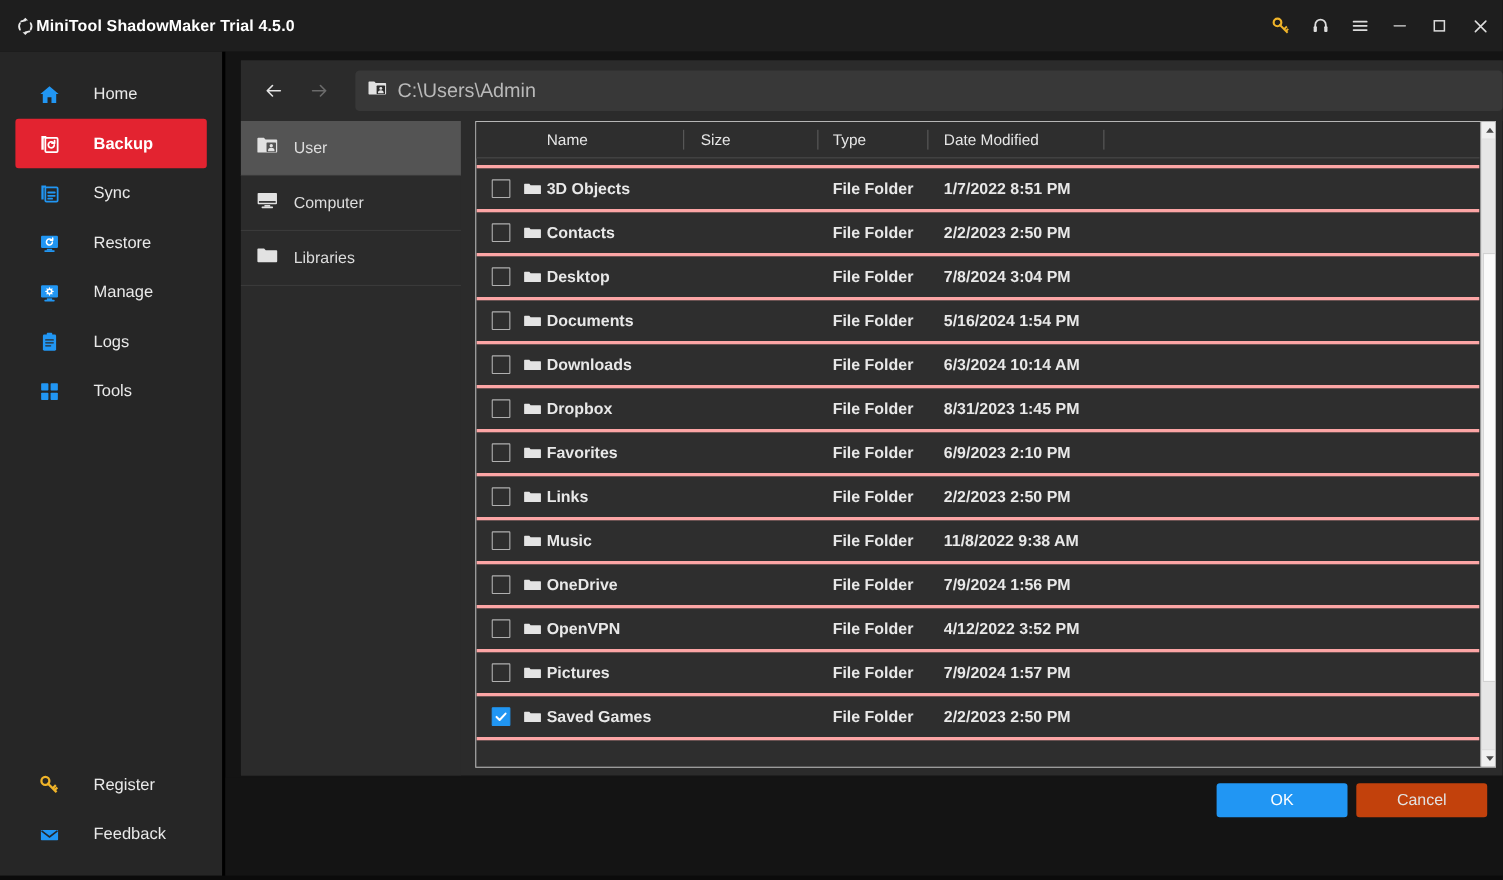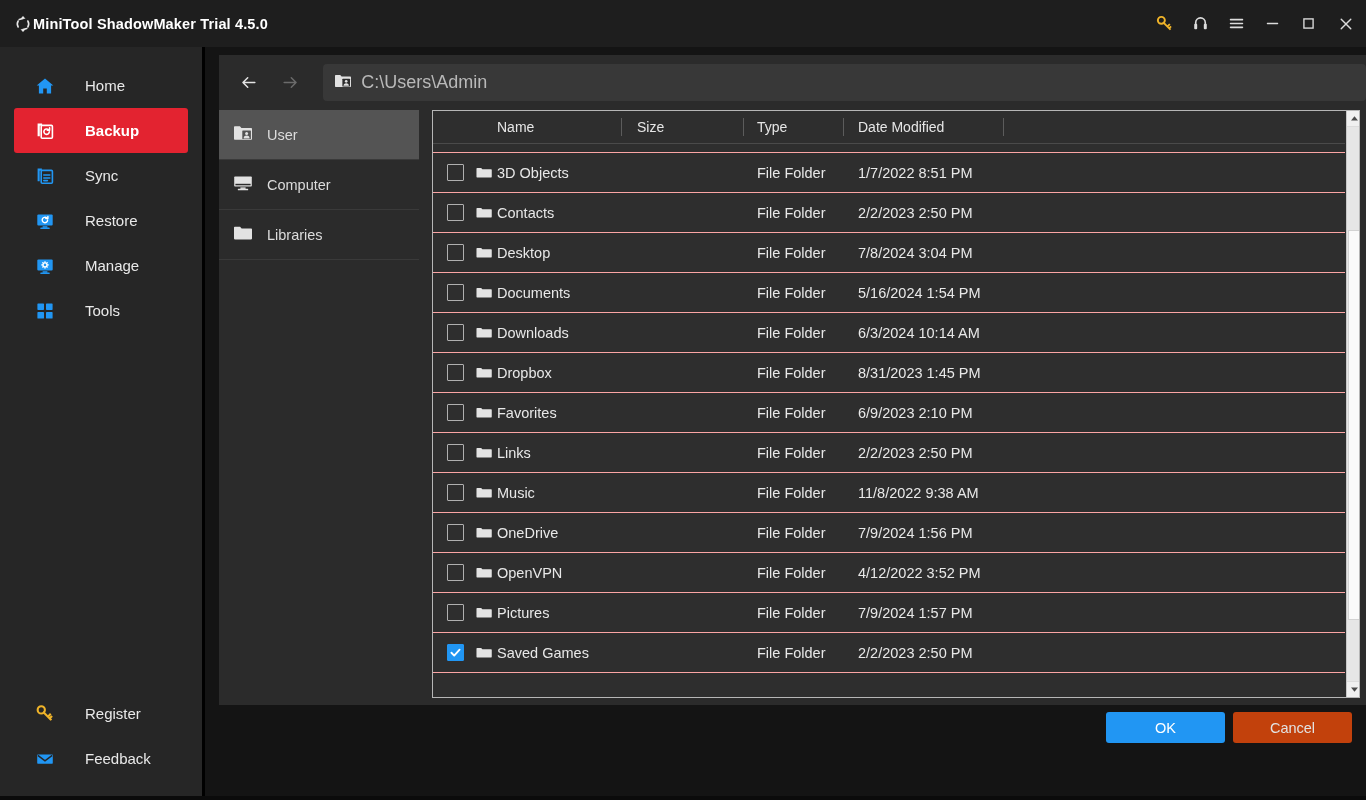--- a/index.html
+++ b/index.html
@@ -97,22 +97,22 @@
     background:#2e2e2e; border-bottom:1px solid #4a4a4a;
   }
   .col-label{ position:absolute; top:8px; color:#e6e6e6; font-size:14px; }
   .col-sep{ position:absolute; top:7px; width:1px; height:18px; background:#5c5c5c; }
 
   #filerows{
     position:absolute; left:0; top:33px; width:912px; height:553px; overflow:hidden;
   }
   #rowshift{ position:relative; top:-31px; }
   .frow{
-    height:40px; display:flex; align-items:center; border-bottom:1px solid #fca5a5;
-    position:relative; cursor:default;
+    height:40px; display:flex; align-items:center; border-bottom:3px solid #fca5a5;
+    position:relative; cursor:default;font-weight:bold;
   }
   .cb{
     position:absolute; left:14px; width:17px; height:17px;
     border:1px solid #b0b0b0; background:transparent; border-radius:1px;
   }
   .cb.on{ background:#2196f3; border-color:#2196f3; display:flex; align-items:center; justify-content:center; }
   .cb.on svg{ display:block; }
   .ficon{ position:absolute; left:43px; width:16px; height:14px; }
   .fname{ position:absolute; left:64px; color:#e8e8e8; font-size:14.5px; }
   .fsize{ position:absolute; left:204px; color:#e8e8e8; font-size:14.5px; }
@@ -258,20 +258,30 @@
           <rect x="2.3" y="3.4" width="15.4" height="11.1" rx="1.1"></rect>
           <rect x="7.6" y="15.2" width="4.8" height="1.6"></rect>
           <rect x="5.3" y="16.6" width="9.4" height="1.4" rx=".6"></rect>
           <circle cx="10" cy="8.9" r="2" fill="none" stroke="#ffffff" stroke-width="1.35"></circle>
           <path d="M10 5.6v1.1M10 11.1v1.1M6.7 8.9h1.1M12.2 8.9h1.1M7.7 6.6l.8.8M11.5 10.4l.8.8M12.3 6.6l-.8.8M8.5 10.4l-.8.8" stroke="#ffffff" stroke-width="1.15" stroke-linecap="round"></path>
         </svg>
       </span>
       <span class="nv-label">Manage</span>
     </div>
 
+    <div class="nav-item">
+      <span class="nv-icon">
+        <svg viewBox="0 0 20 20" width="20" height="20" fill="#2196f3">
+          <rect x="4" y="3.2" width="12" height="14.6" rx="1.2"></rect>
+          <rect x="7.5" y="1.6" width="5" height="2.9" rx=".8"></rect>
+          <path d="M6.6 8h6.8M6.6 10.7h6.8M6.6 13.4h4.4" stroke="#2b2b2b" stroke-width="1.25" stroke-linecap="round"></path>
+        </svg>
+      </span>
+      <span class="nv-label">Logs</span>
+    </div>
 
     <div class="nav-item">
       <span class="nv-icon">
         <svg viewBox="0 0 20 20" width="20" height="20" fill="#2196f3">
           <rect x="2.4" y="2.4" width="6.6" height="6.6" rx=".7"></rect>
           <rect x="11" y="2.4" width="6.6" height="6.6" rx=".7"></rect>
           <rect x="2.4" y="11" width="6.6" height="6.6" rx=".7"></rect>
           <rect x="11" y="11" width="6.6" height="6.6" rx=".7"></rect>
         </svg>
       </span>

